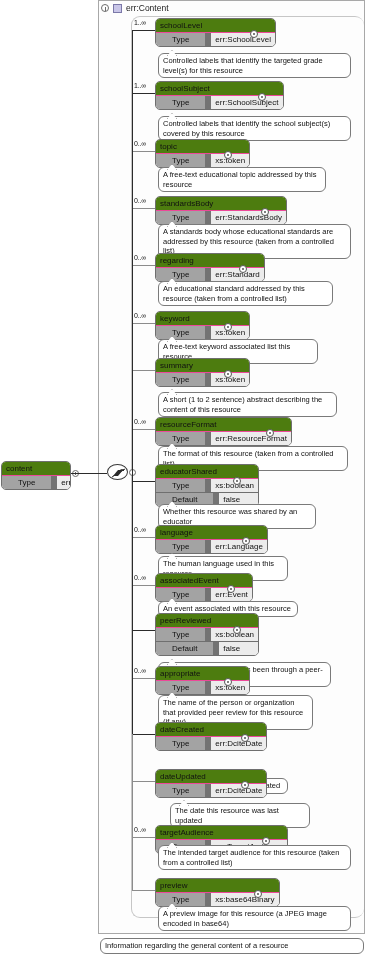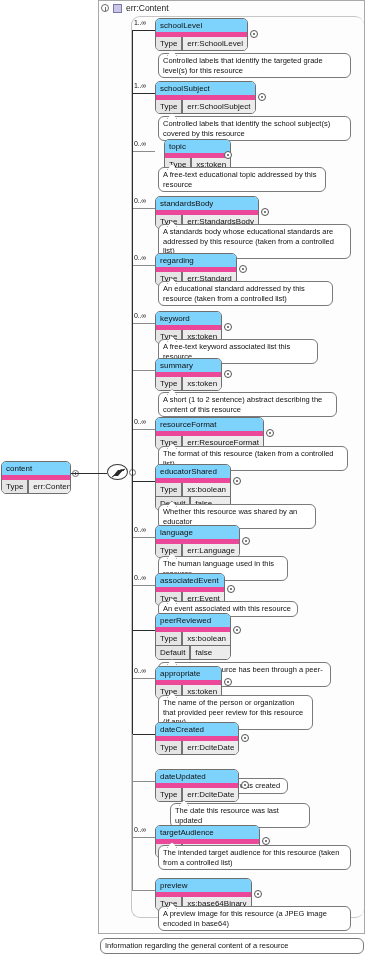--- a/index.html
+++ b/index.html
@@ -83,33 +83,33 @@
     background: #ffffff;
     font-size: 8px;
     color: #111;
     overflow: hidden;
     display: inline-block;
   }
   .ebox .name {
     padding: 1px 4px 1px 4px;
     line-height: 11px;
     white-space: nowrap;
-    background: #7dd3fc;
-    border-bottom: 5px solid #ec4899;
+    background: #4d7c0f;
+    border-bottom: 1px solid #ec4899;
   }
   .ebox .row {
     display: flex;
     line-height: 11px;
     border-bottom: 1px solid #6f6f6f;
   }
   .ebox .row:last-child { border-bottom: none; }
   .ebox .k {
-    background: #e5e5e5;
-    padding: 1px 4px;
-    border-right: 2px solid #737373;
+    background: #a3a3a3;
+    padding: 1px 16px;
+    border-right: 6px solid #737373;
     white-space: nowrap;
   }
   .ebox .v {
     background: #ececec;
     padding: 1px 4px;
     white-space: nowrap;
     flex: 1 1 auto;
   }
 
   
@@ -266,21 +266,21 @@
       <div class="occ" style="left: 134px; top: 19px;">1..∞</div>
       <div class="docicon" style="left: 249.938px; top: 30px;"></div>
       <div class="balloon" style="left: 158px; top: 53px; width: 193px;">Controlled labels that identify the targeted grade level(s) for this resource</div>
       <div class="node" style="left: 155px; top: 81px;"><div class="ebox"><div class="name">schoolSubject</div><div class="row">
             <div class="k">Type</div>
             <div class="v">err:SchoolSubject</div>
           </div></div></div>
       <div class="occ" style="left: 134px; top: 82px;">1..∞</div>
       <div class="docicon" style="left: 257.5px; top: 93px;"></div>
       <div class="balloon" style="left: 158px; top: 116px; width: 193px;">Controlled labels that identify the school subject(s) covered by this resource</div>
-      <div class="node" style="left: 155px; top: 139px; margin-left: 9px;"><div class="ebox"><div class="name">topic</div><div class="row">
+      <div class="node" style="left: 155px; top: 139px;"><div class="ebox"><div class="name">topic</div><div class="row">
             <div class="k">Type</div>
             <div class="v">xs:token</div>
           </div></div></div>
       <div class="occ" style="left: 134px; top: 140px;">0..∞</div>
       <div class="docicon" style="left: 224.141px; top: 151px;"></div>
       <div class="balloon" style="left: 158px; top: 167px; width: 168px;">A free-text educational topic addressed by this resource</div>
       <div class="node" style="left: 155px; top: 196px;"><div class="ebox"><div class="name">standardsBody</div><div class="row">
             <div class="k">Type</div>
             <div class="v">err:StandardsBody</div>
           </div></div></div>

